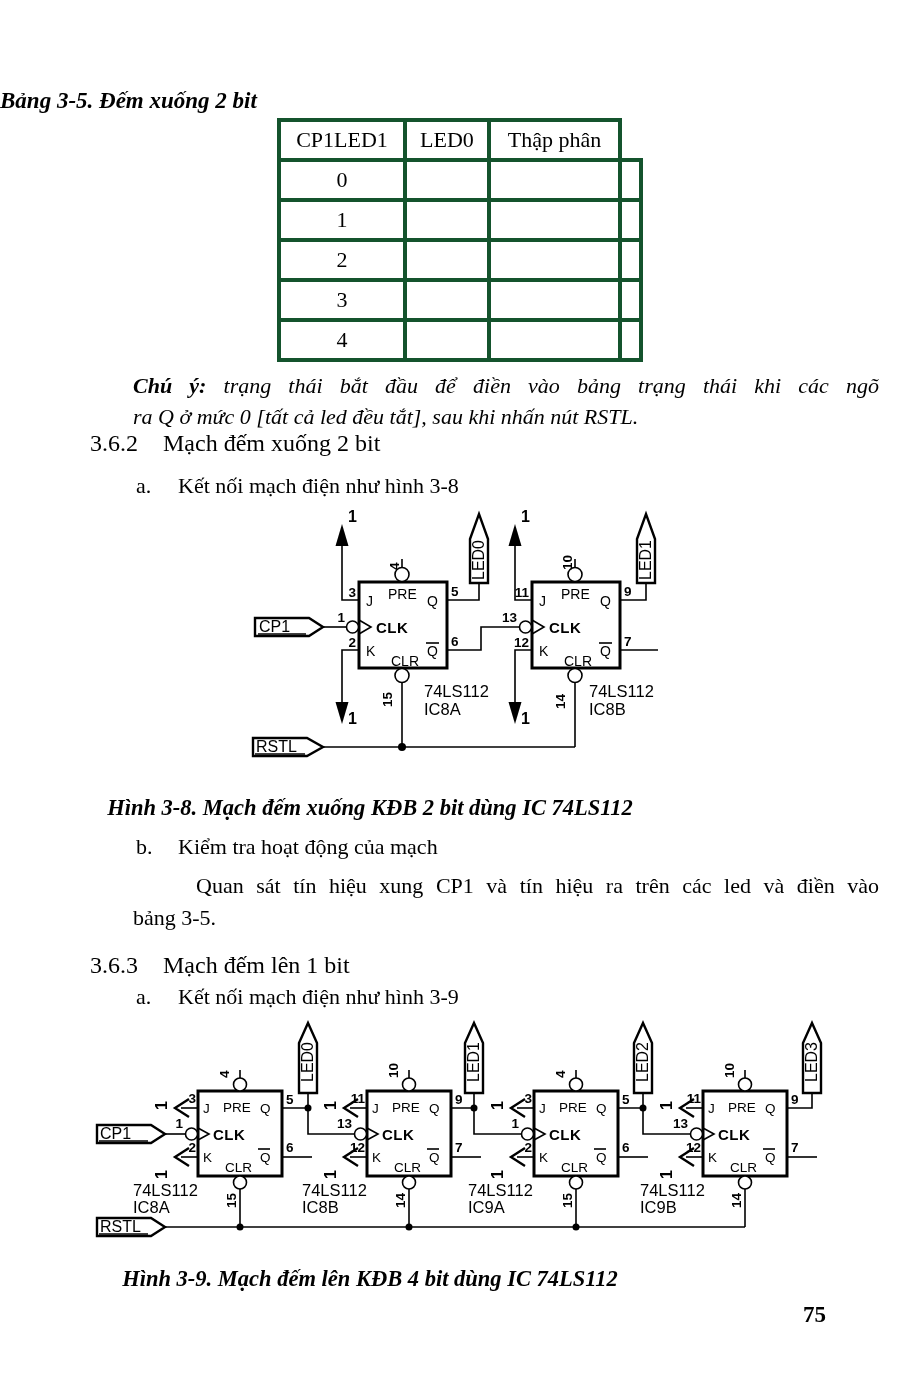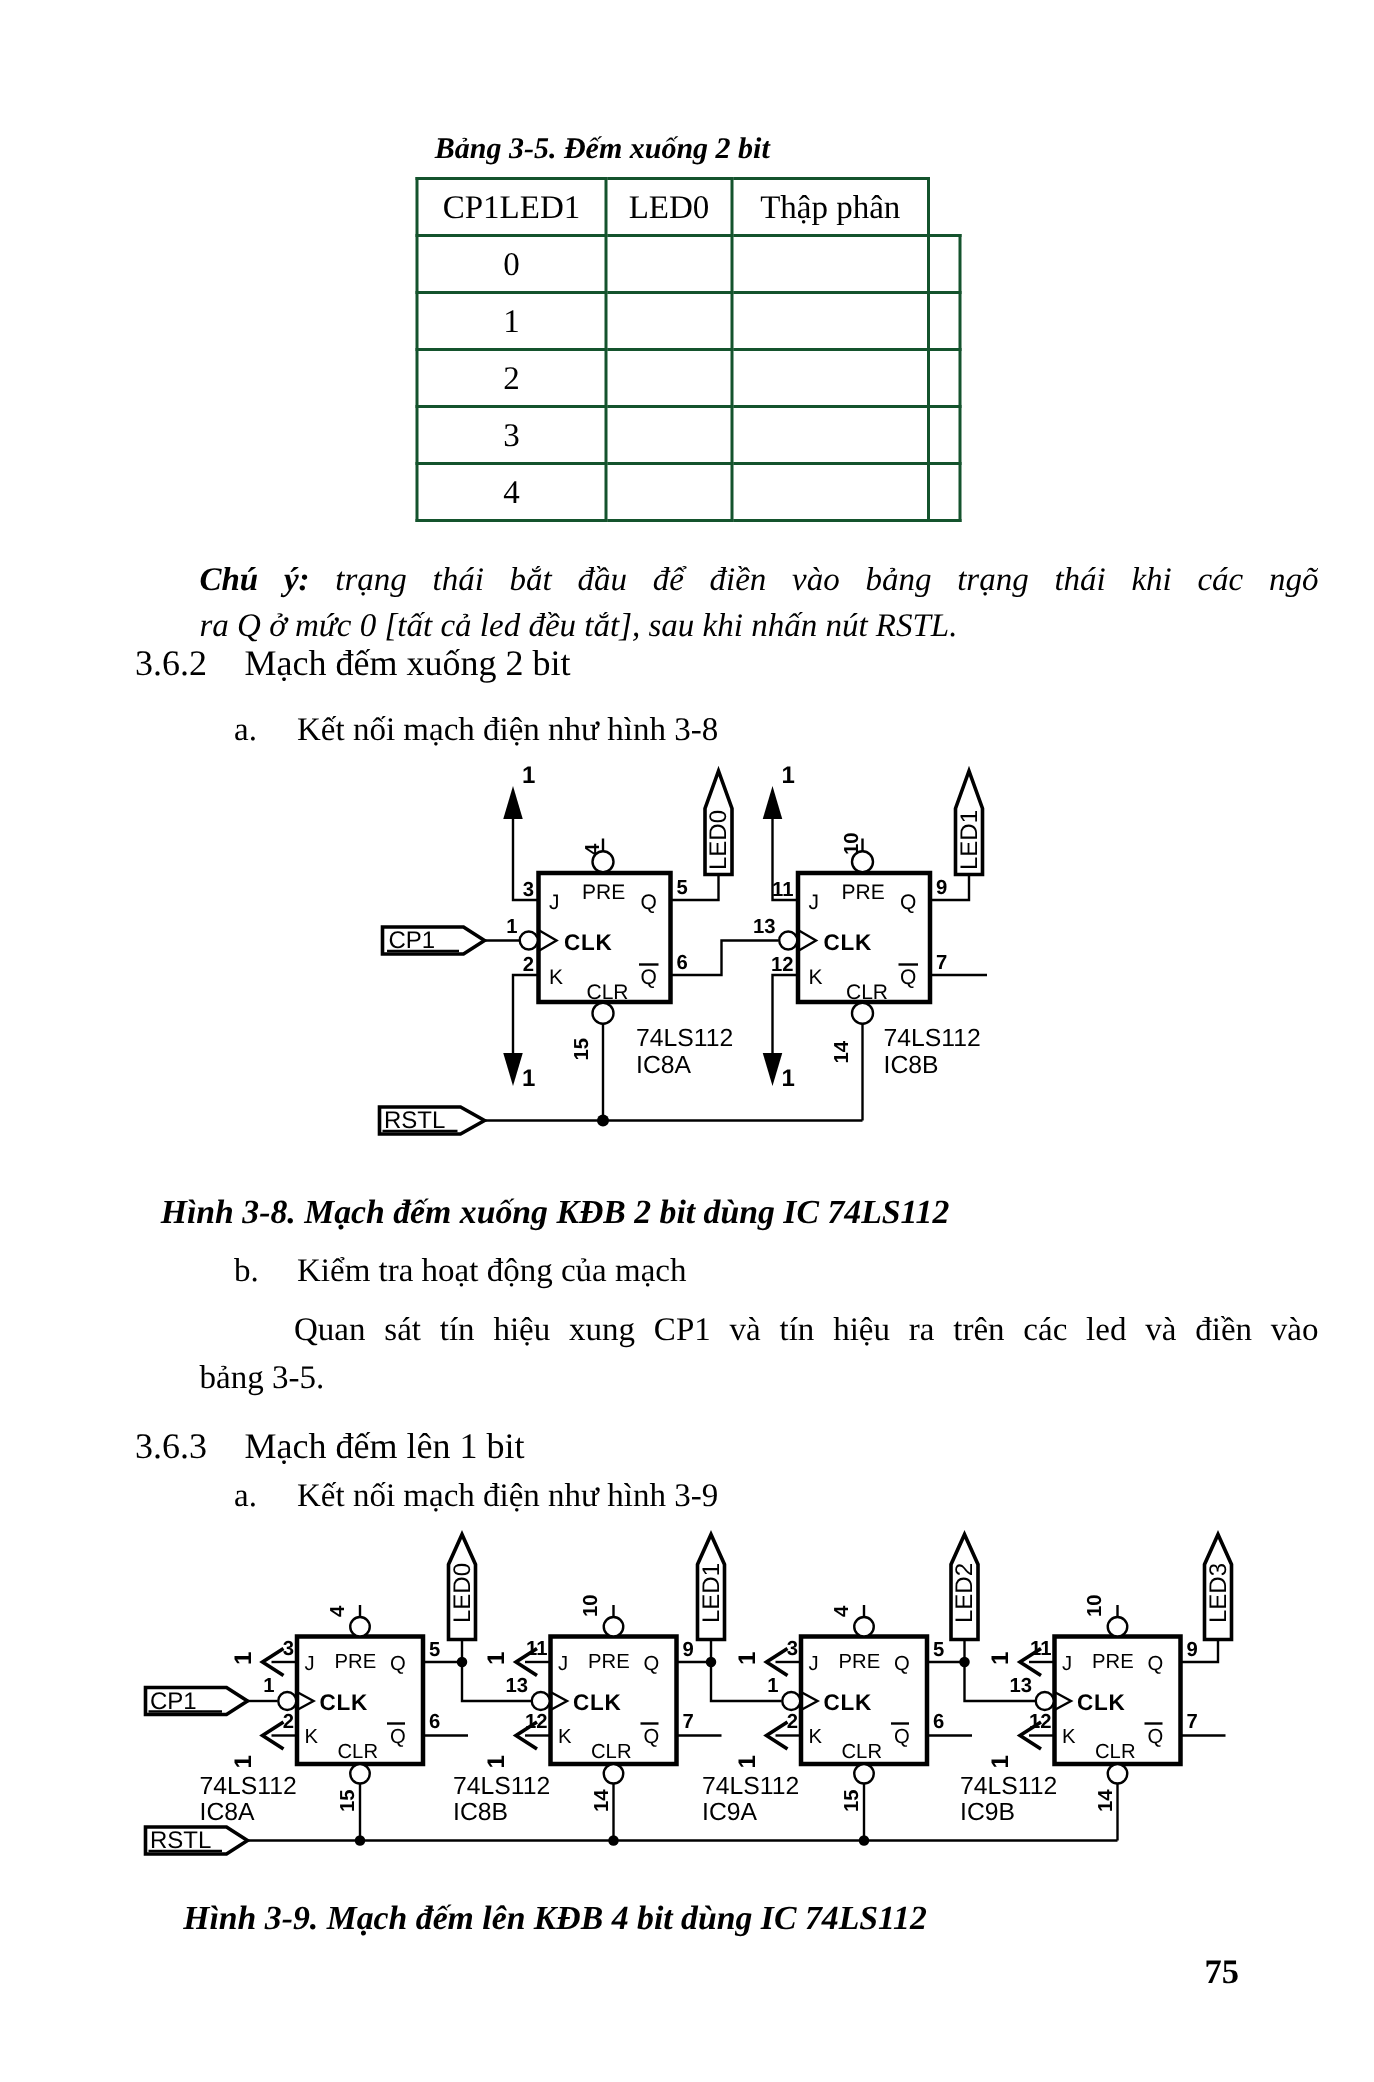--- a/index.html
+++ b/index.html
@@ -1,33 +1,33 @@
 <!DOCTYPE html>
 <html><head>
 <meta charset="utf-8">
 <style>
   html,body{margin:0;padding:0;background:#888;}
   .page{position:relative;width:916px;height:1388px;background:#ffffff;
         font-family:"Liberation Serif",serif;color:#000;overflow:hidden;}
   
-  .tbl-title{position:absolute;left:0;top:88px;width:803px;text-align:center;
-             font-size:20px;font-weight:bold;font-style:italic;}
+  .tbl-title{position:absolute;left:0;top:88px;width:803px;
+             font-size:23px;font-weight:bold;font-style:italic;}
   table.tbl{position:absolute;left:277px;top:118px;border-collapse:collapse;
             font-size:22px;table-layout:fixed;}
-  table.tbl td,table.tbl th{border:2px solid #14532d;text-align:center;padding:0;
+  table.tbl td,table.tbl th{border:4px solid #14532d;text-align:center;padding:0;
             font-weight:normal;height:36px;overflow:hidden;}
   table.tbl th.ph{border:none;}
   
   .line{position:absolute;left:85px;width:746px;font-size:22px;line-height:30px;margin-left:48px;}
   .jst{text-align:justify;text-align-last:justify;}
   .it{font-style:italic;}
   .bi{font-weight:bold;font-style:italic;}
   .heading{position:absolute;left:90px;font-size:24px;font-weight:normal;}
   .hnum{display:inline-block;width:73px;}
-  .item{position:absolute;left:156px;font-size:22px;}
+  .item{position:absolute;left:136px;font-size:22px;}
   .marker{display:inline-block;width:42px;}
   .caption{position:absolute;left:0;width:740px;text-align:center;
            font-size:22.5px;font-weight:bold;font-style:italic;}
   .pagenum{position:absolute;left:803px;top:1302px;font-size:23px;font-weight:bold;}
   
   svg{position:absolute;left:0;}
   svg text{font-family:"Liberation Sans",sans-serif;fill:#000;}
   .w{stroke:#000;stroke-width:1.6;fill:none;}
   .w2{stroke:#000;stroke-width:2.4;fill:none;}
   .bx{stroke:#000;stroke-width:3;fill:none;}

